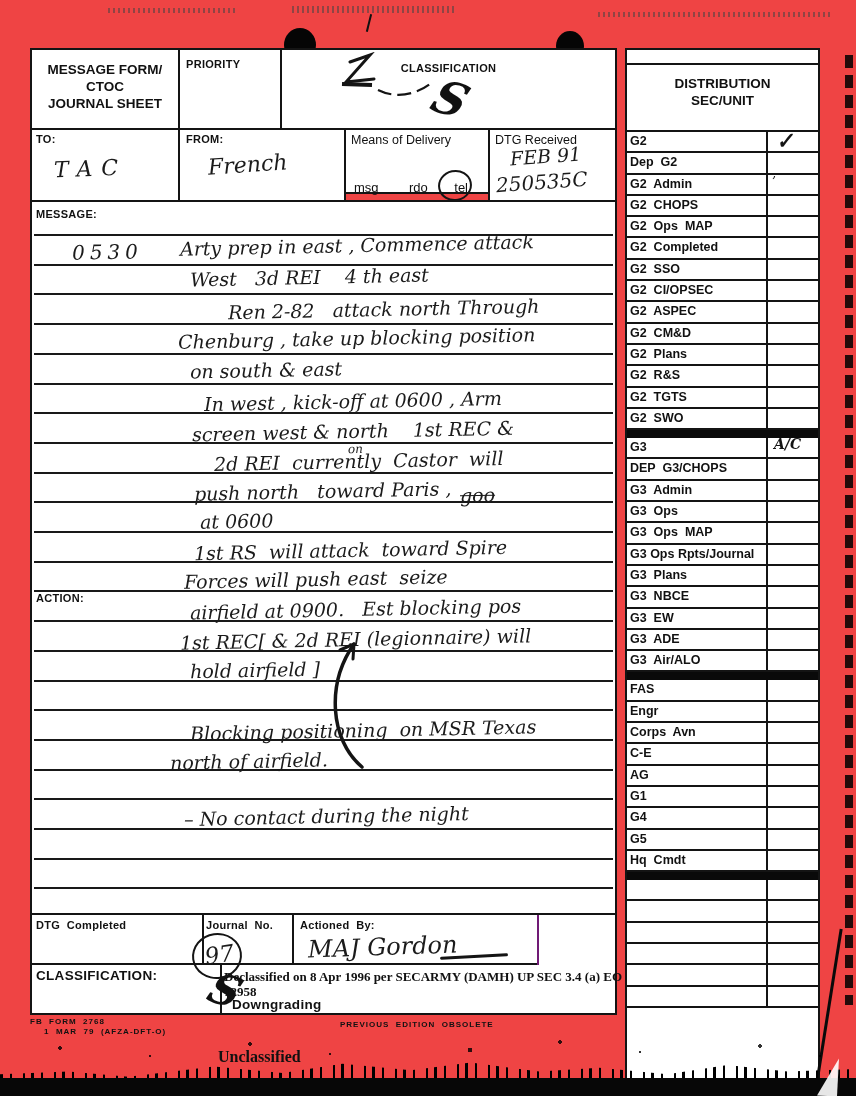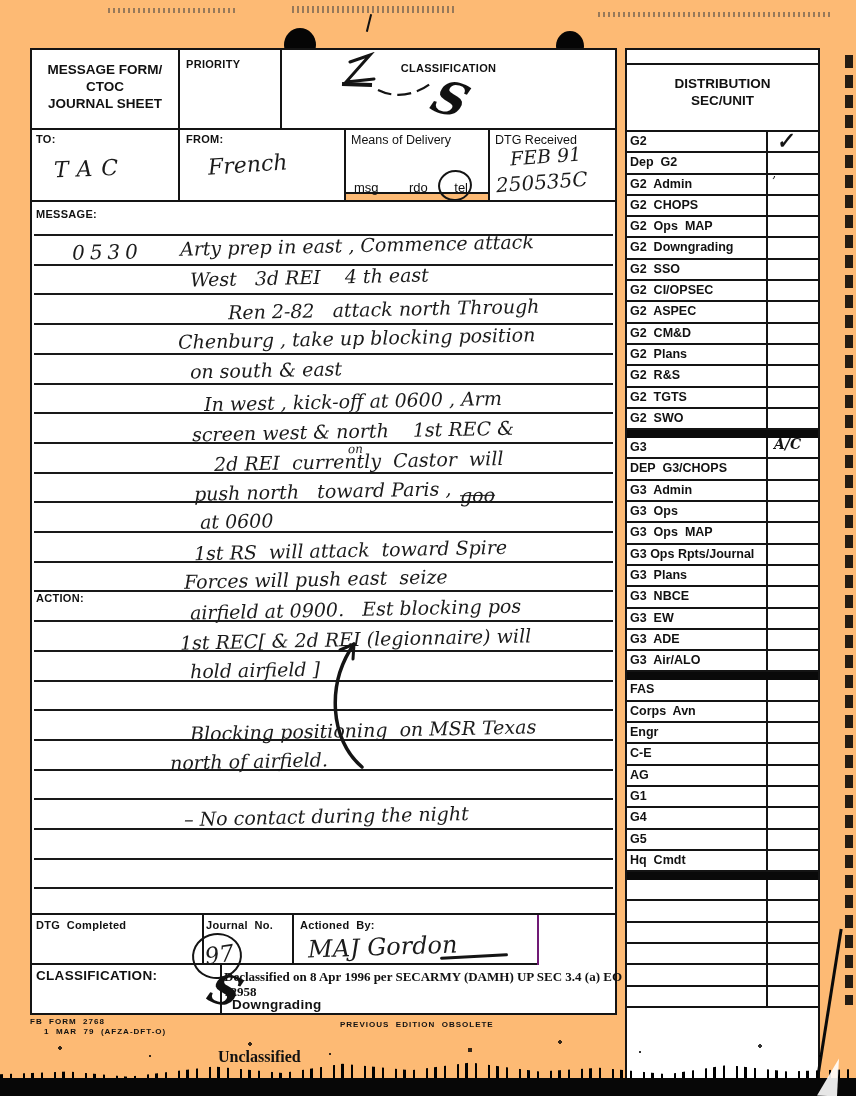--- a/index.html
+++ b/index.html
@@ -1,16 +1,16 @@
 <!DOCTYPE html>
 <html><head>
 <meta charset="utf-8">
 <style>
   html,body{margin:0;padding:0;background:#e8e8e8;}
-  .page{position:relative;width:856px;height:1096px;background:#fdba74;overflow:hidden;
+  .page{position:relative;width:856px;height:1096px;background:#ef4444;overflow:hidden;
         font-family:"Liberation Sans",sans-serif;color:#111;}
   .abs{position:absolute;}
   .box{position:absolute;border:2px solid #141414;box-sizing:border-box;background:#fff;}
   .lbl{font-weight:bold;font-size:11px;letter-spacing:.3px;white-space:pre;}
   .lbl-reg{font-weight:normal;font-size:13px;white-space:pre;}
   .hand{position:absolute;font-family:"DejaVu Serif",serif;font-style:italic;color:#1b1b1b;
         font-size:19px;white-space:pre;line-height:1;}
   .strike{text-decoration:line-through;}
   .rule{position:absolute;left:2px;right:2px;height:2px;background:#191919;}
   .title-block{ text-align:center;font-weight:bold;font-size:13.5px;line-height:17px;padding-top:11px;}
@@ -212,21 +212,21 @@
         </div>
         <div class="dist-row">
           <div class="dist-label">G2  CHOPS</div>
           <div class="dist-check"></div>
         </div>
         <div class="dist-row">
           <div class="dist-label">G2  Ops  MAP</div>
           <div class="dist-check"></div>
         </div>
         <div class="dist-row">
-          <div class="dist-label">G2  Downgrading</div>
+          <div class="dist-label">G2  Completed</div>
           <div class="dist-check"></div>
         </div>
         <div class="dist-row">
           <div class="dist-label">G2  SSO</div>
           <div class="dist-check"></div>
         </div>
         <div class="dist-row">
           <div class="dist-label">G2  CI/OPSEC</div>
           <div class="dist-check"></div>
         </div>
@@ -300,25 +300,25 @@
         <div class="dist-row">
           <div class="dist-label">G3  Air/ALO</div>
           <div class="dist-check"></div>
         </div>
         <div class="dist-divider"></div>
         <div class="dist-row">
           <div class="dist-label">FAS</div>
           <div class="dist-check"></div>
         </div>
         <div class="dist-row">
+          <div class="dist-label">Engr</div>
+          <div class="dist-check"></div>
+        </div>
+        <div class="dist-row">
           <div class="dist-label">Corps  Avn</div>
-          <div class="dist-check"></div>
-        </div>
-        <div class="dist-row">
-          <div class="dist-label">Engr</div>
           <div class="dist-check"></div>
         </div>
         <div class="dist-row">
           <div class="dist-label">C-E</div>
           <div class="dist-check"></div>
         </div>
         <div class="dist-row">
           <div class="dist-label">AG</div>
           <div class="dist-check"></div>
         </div>

